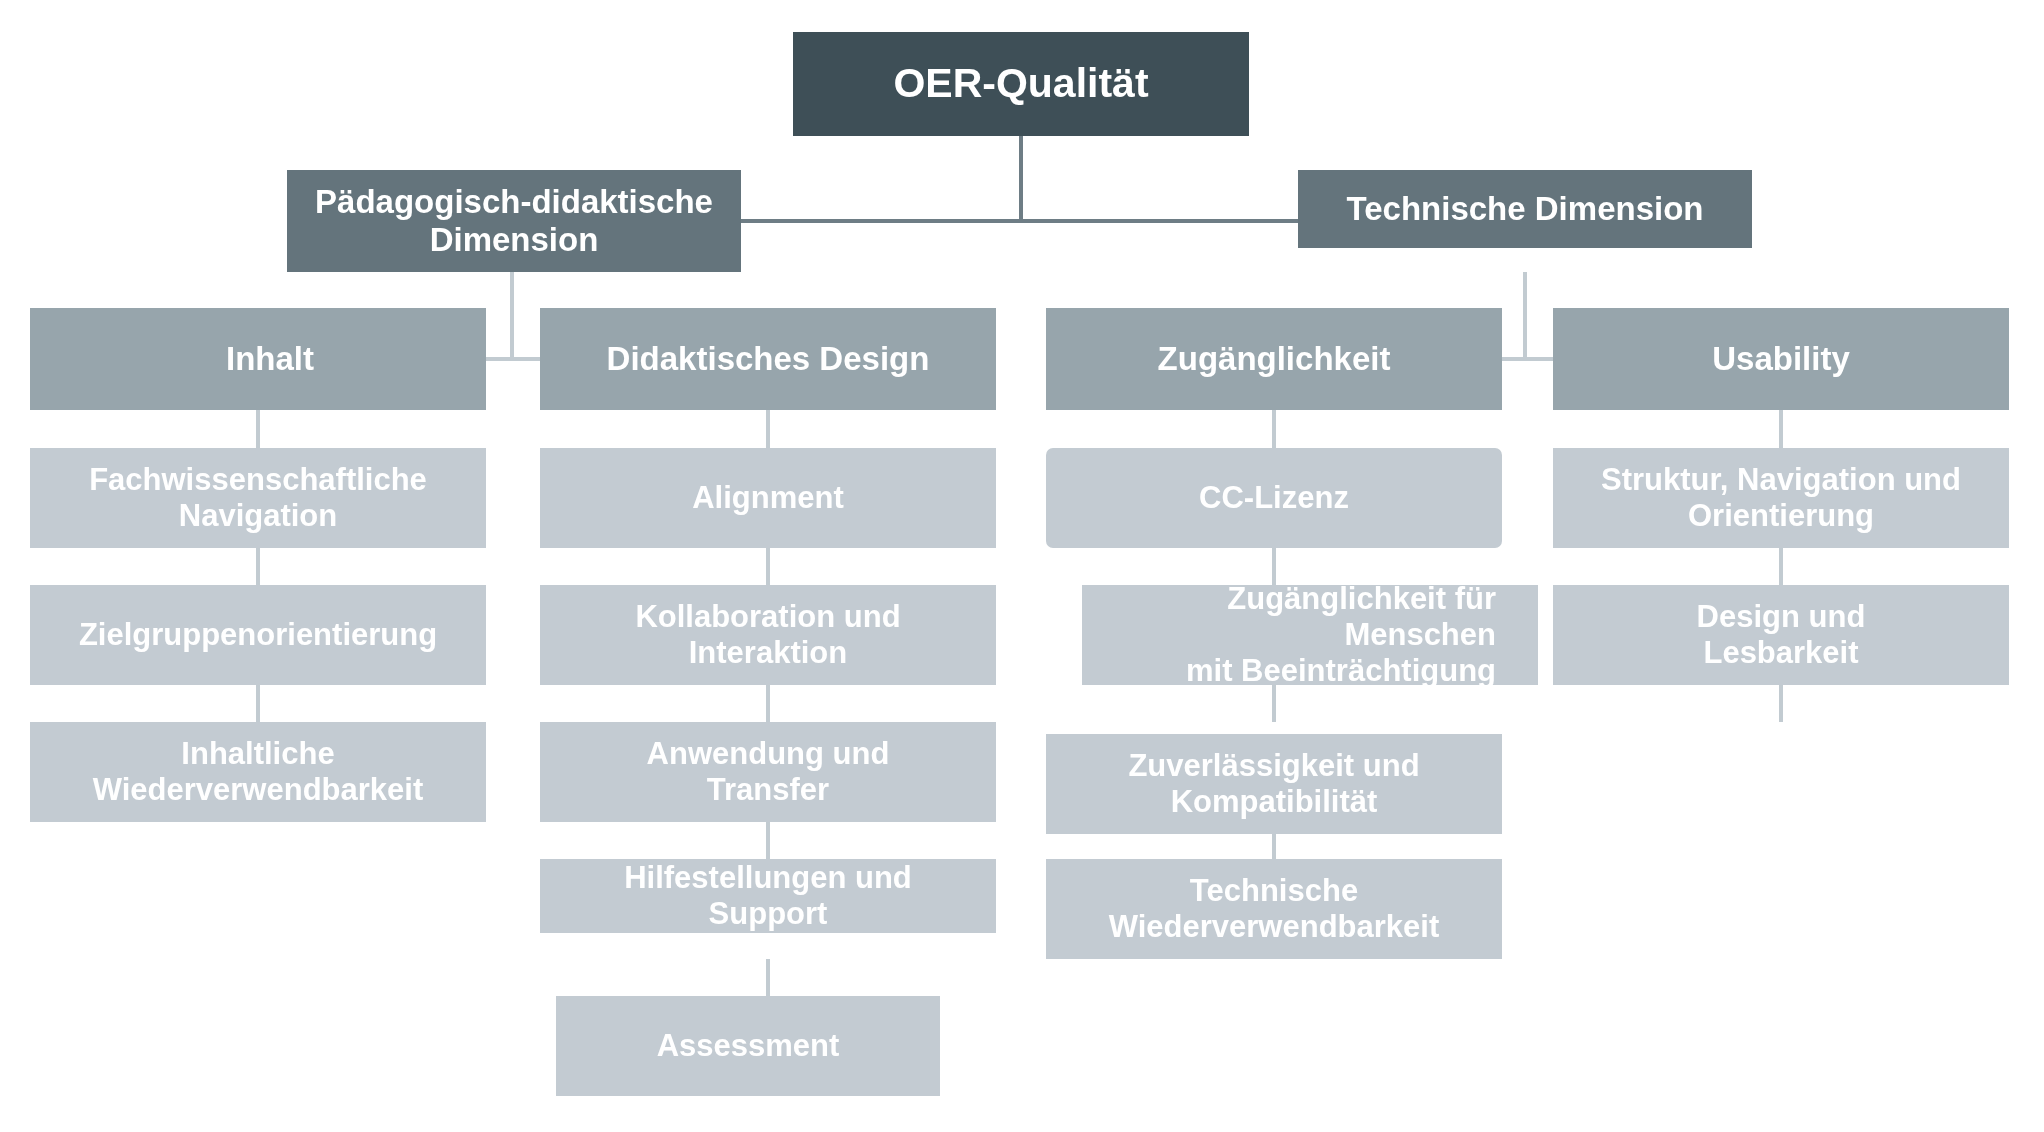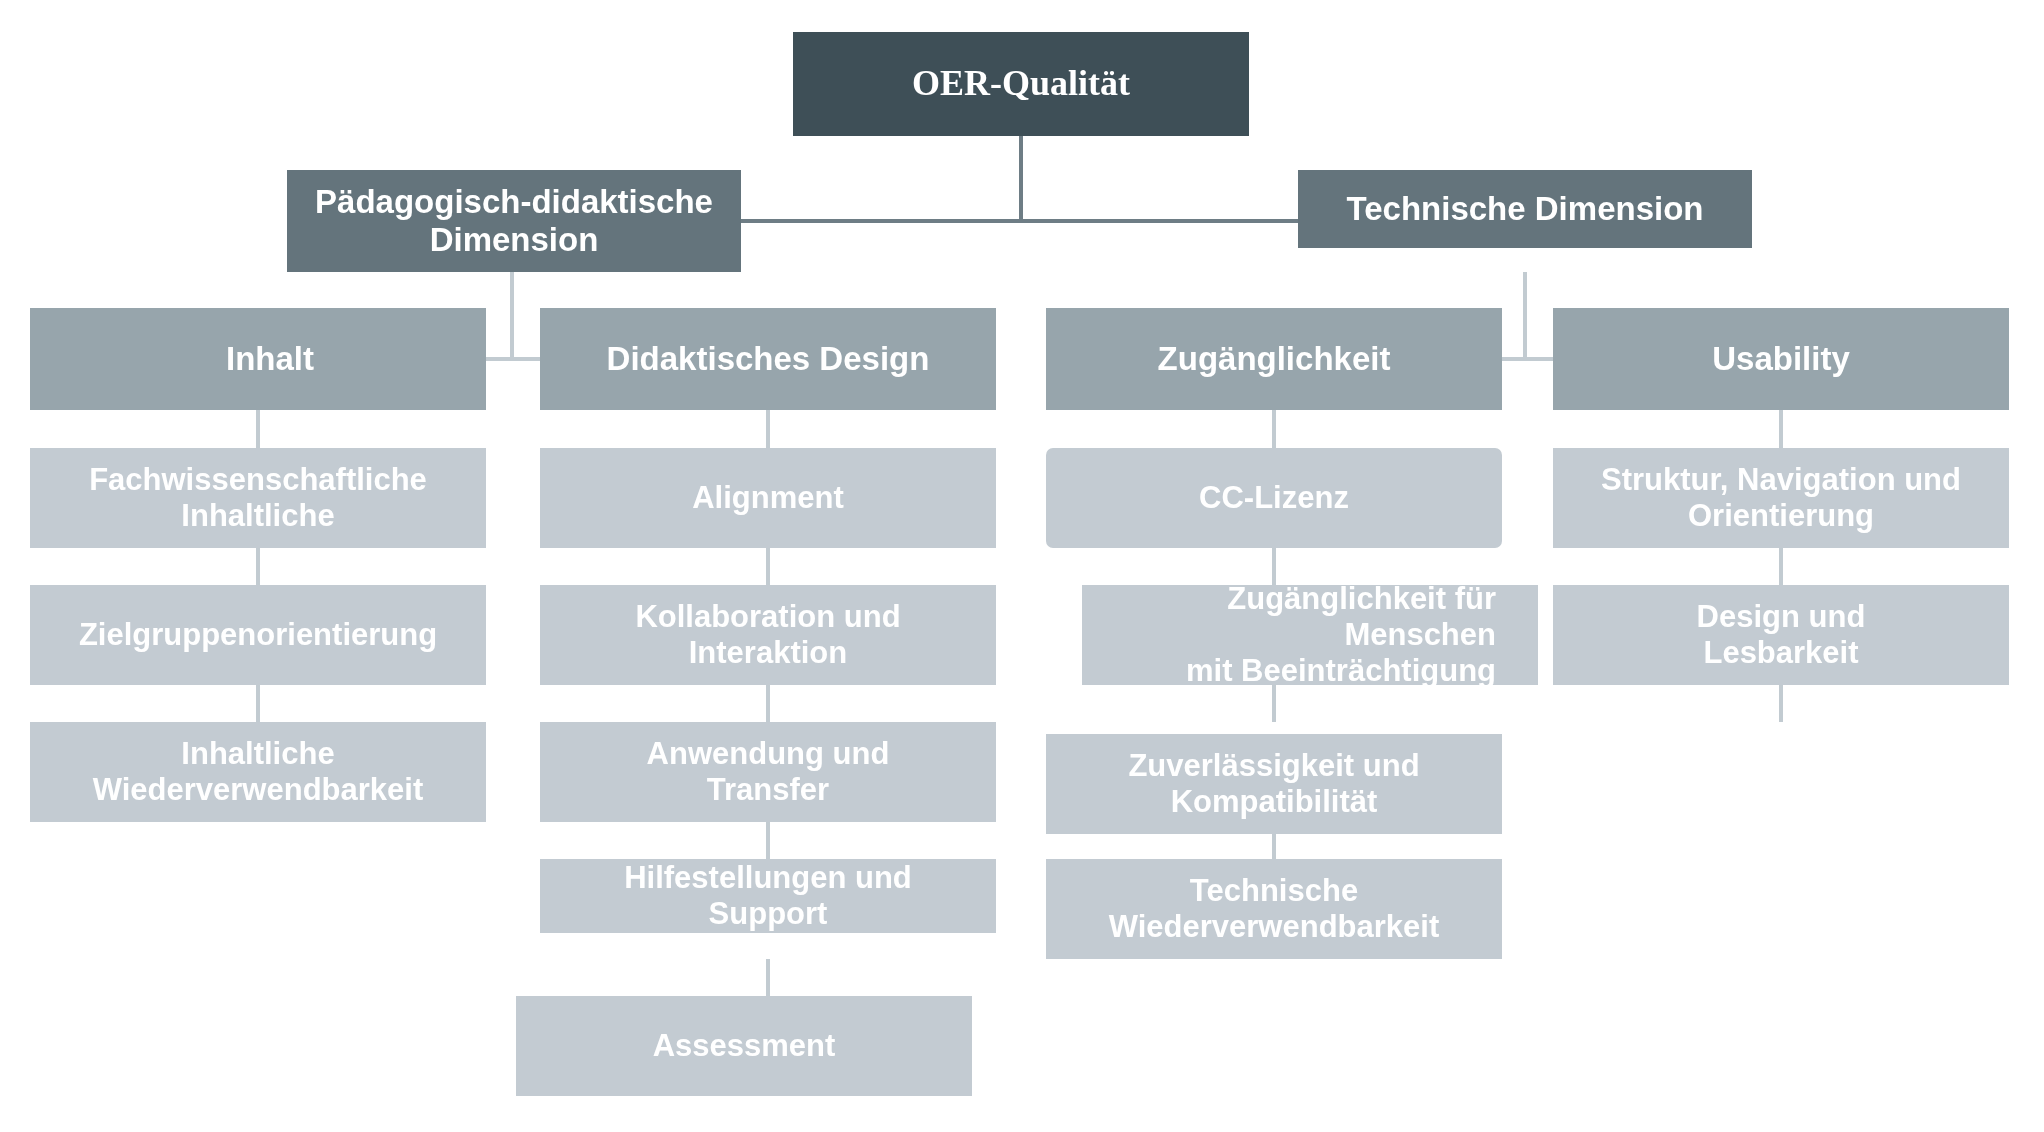--- a/index.html
+++ b/index.html
@@ -24,21 +24,21 @@
     position:absolute;
     display:flex;align-items:center;justify-content:center;
     color:var(--text);
     font-weight:700;
     text-align:center;
     white-space:pre-line;
     line-height:1.16;
     box-sizing:border-box;
     padding:0 14px;
   }
-  .node.root{background:var(--root-fill);font-size:36px;font-family:Liberation Serif, serif;}
+  .node.root{background:var(--root-fill);font-size:41px;}
   .node.dim{background:var(--dimension-fill);font-size:33px;}
   .node.cat{background:var(--category-fill);font-size:33px;}
   .node.leaf{background:var(--item-fill);font-size:31px;}
   .node.leaf.align-right{justify-content:flex-end;text-align:right;padding-right:42px;margin-left:36px;}
   .line{position:absolute;}
   .line.dark{background:var(--connector-dark);}
   .line.light{background:var(--connector-light);}
 </style>
 </head>
 <body>
@@ -77,33 +77,33 @@
   <div class="node dim" style="left:287px;top:170px;width:454px;height:102px;">Pädagogisch-didaktische
 Dimension</div>
   <div class="node dim" style="left:1298px;top:170px;width:454px;height:78px;">Technische Dimension</div>
 
   <div class="node cat" style="left:30px;top:308px;width:456px;height:102px;padding-left:38px;">Inhalt</div>
   <div class="node cat" style="left:540px;top:308px;width:456px;height:102px;">Didaktisches Design</div>
   <div class="node cat" style="left:1046px;top:308px;width:456px;height:102px;">Zugänglichkeit</div>
   <div class="node cat" style="left:1553px;top:308px;width:456px;height:102px;">Usability</div>
 
   <div class="node leaf" style="left:30px;top:448px;width:456px;height:100px;">Fachwissenschaftliche
-Inhaltliche</div>
+Navigation</div>
   <div class="node leaf" style="left:30px;top:585px;width:456px;height:100px;">Zielgruppenorientierung</div>
   <div class="node leaf" style="left:30px;top:722px;width:456px;height:100px;">Inhaltliche
 Wiederverwendbarkeit</div>
 
   <div class="node leaf" style="left:540px;top:448px;width:456px;height:100px;">Alignment</div>
   <div class="node leaf" style="left:540px;top:585px;width:456px;height:100px;">Kollaboration und
 Interaktion</div>
   <div class="node leaf" style="left:540px;top:722px;width:456px;height:100px;">Anwendung und
 Transfer</div>
   <div class="node leaf" style="left:540px;top:859px;width:456px;height:74px;">Hilfestellungen und
 Support</div>
-  <div class="node leaf" style="left:516px;top:996px;width:456px;height:100px;">Assessment</div>
+  <div class="node leaf" style="left:556px;top:996px;width:384px;height:100px;">Assessment</div>
 
   <div class="node leaf" style="left:1046px;top:448px;width:456px;height:100px;border-radius:7px;">CC-Lizenz</div>
   <div class="node leaf align-right" style="left:1046px;top:585px;width:456px;height:100px;">Zugänglichkeit für Menschen
 mit Beeinträchtigung</div>
   <div class="node leaf" style="left:1046px;top:722px;width:456px;height:100px;margin-top:12px;">Zuverlässigkeit und
 Kompatibilität</div>
   <div class="node leaf" style="left:1046px;top:859px;width:456px;height:100px;">Technische
 Wiederverwendbarkeit</div>
 
   <div class="node leaf" style="left:1553px;top:448px;width:456px;height:100px;">Struktur, Navigation und

